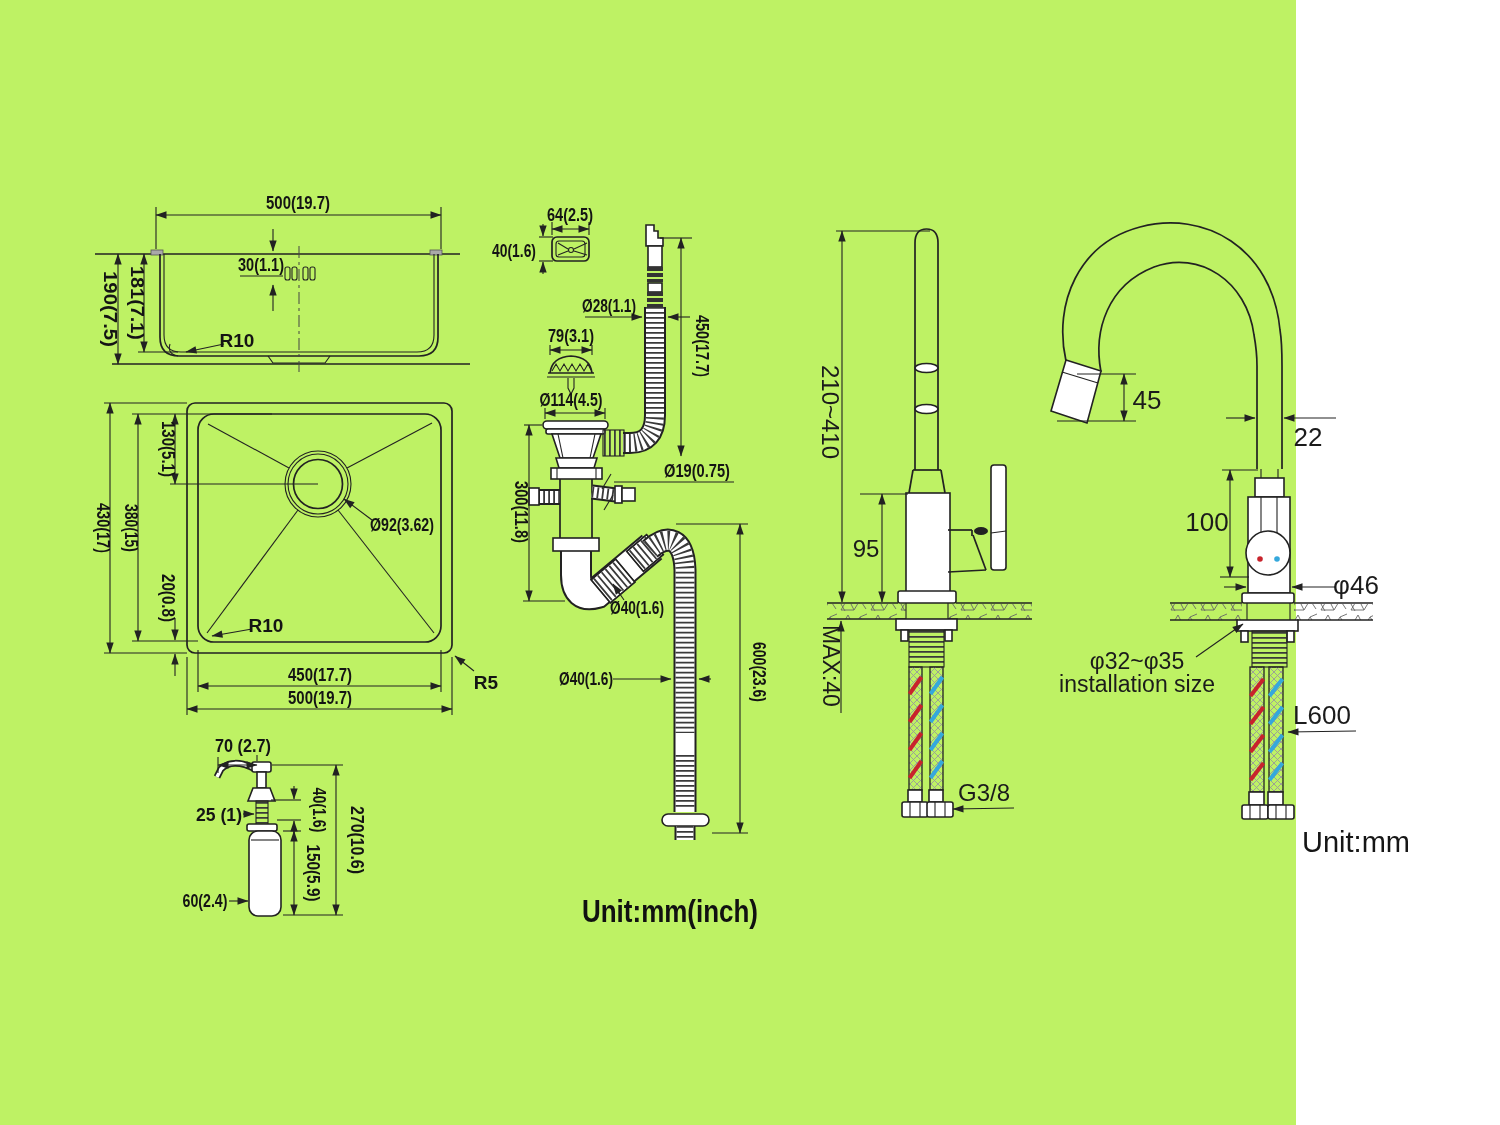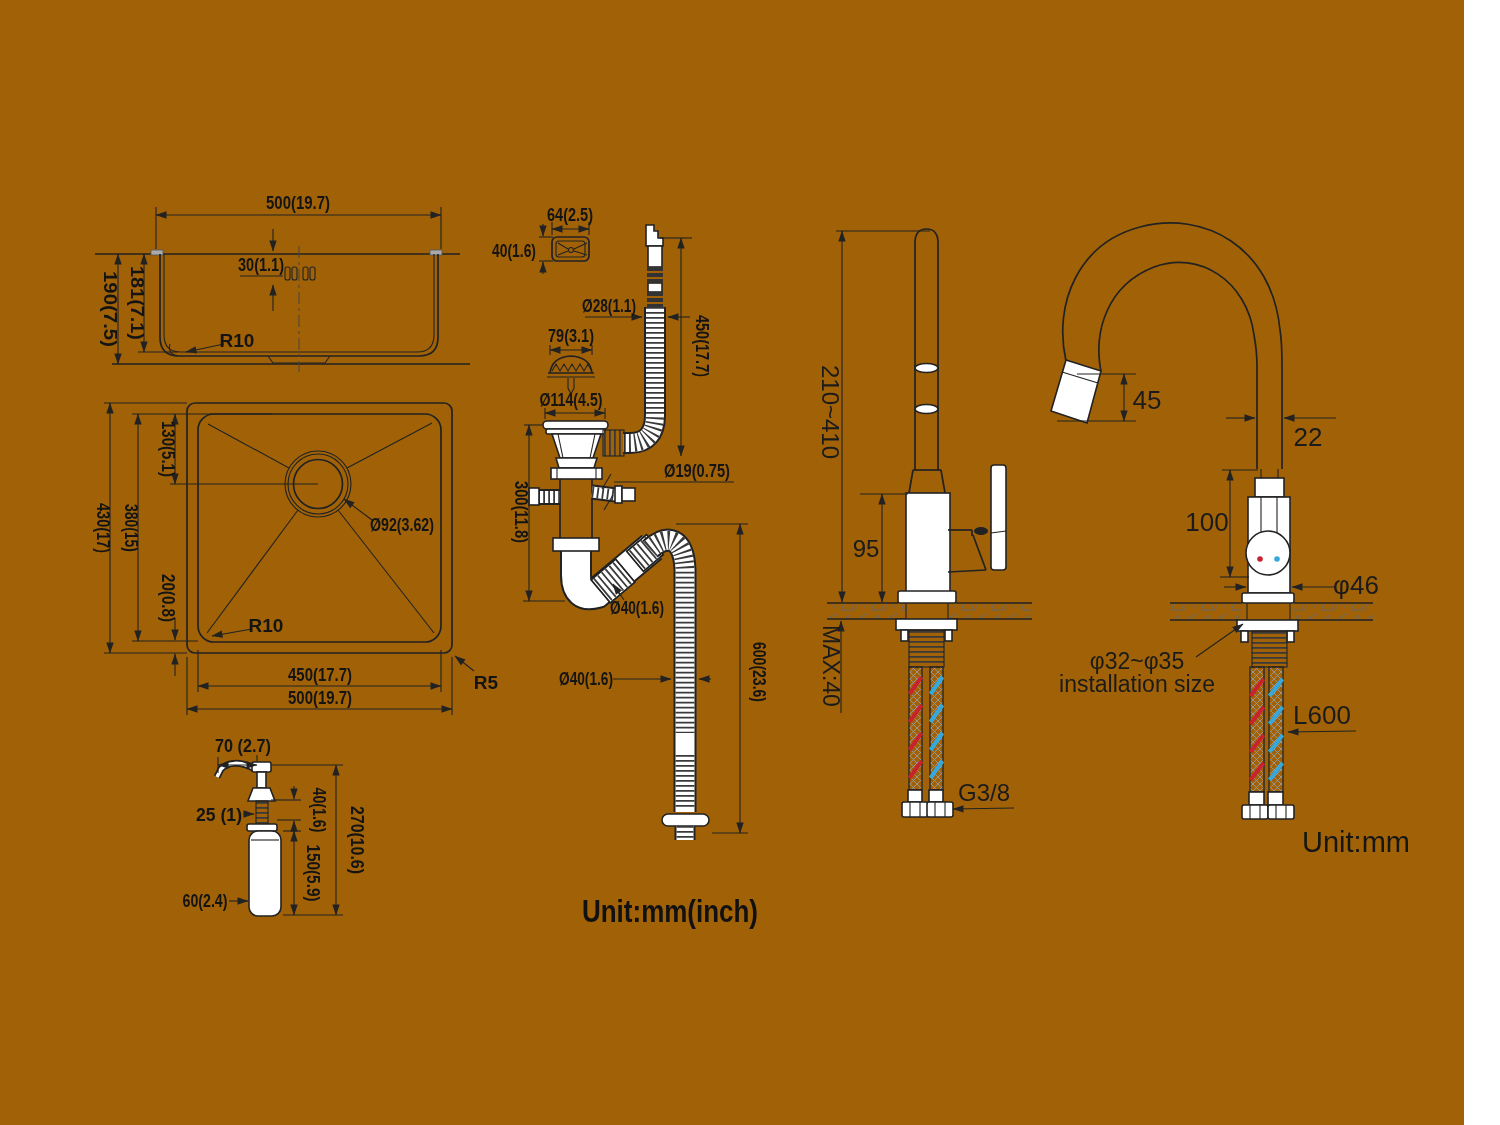--- a/index.html
+++ b/index.html
@@ -1,16 +1,16 @@
 <!DOCTYPE html>
 <html><head>
 <meta charset="utf-8">
 <style>
   html,body{margin:0;padding:0;background:#fff;}
-  #stage{width:1464px;height:1125px;background:#a16207;position:relative;text-align:right;}
+  #stage{width:1296px;height:1125px;background:#bef264;position:relative;text-align:right;}
   svg{display:block;}
   .ln{fill:none;stroke:#222;stroke-width:1.7;stroke-linejoin:round;}
   .lt{fill:none;stroke:#222;stroke-width:1.1;}
   .dim{fill:none;stroke:#222;stroke-width:1.1;}
   .cl{fill:none;stroke:#444;stroke-width:1;stroke-dasharray:12 4 3 4;}
   .wh{fill:#fff;stroke:#222;stroke-width:1.6;}
   .gy{fill:#a9a9a9;stroke:#555;stroke-width:0.8;}
   .ou{fill:none;stroke:#222;}
   .co{fill:none;stroke:#fff;}
   .rg{fill:none;stroke:#3a3a3a;stroke-dasharray:1.8 3.2;}

